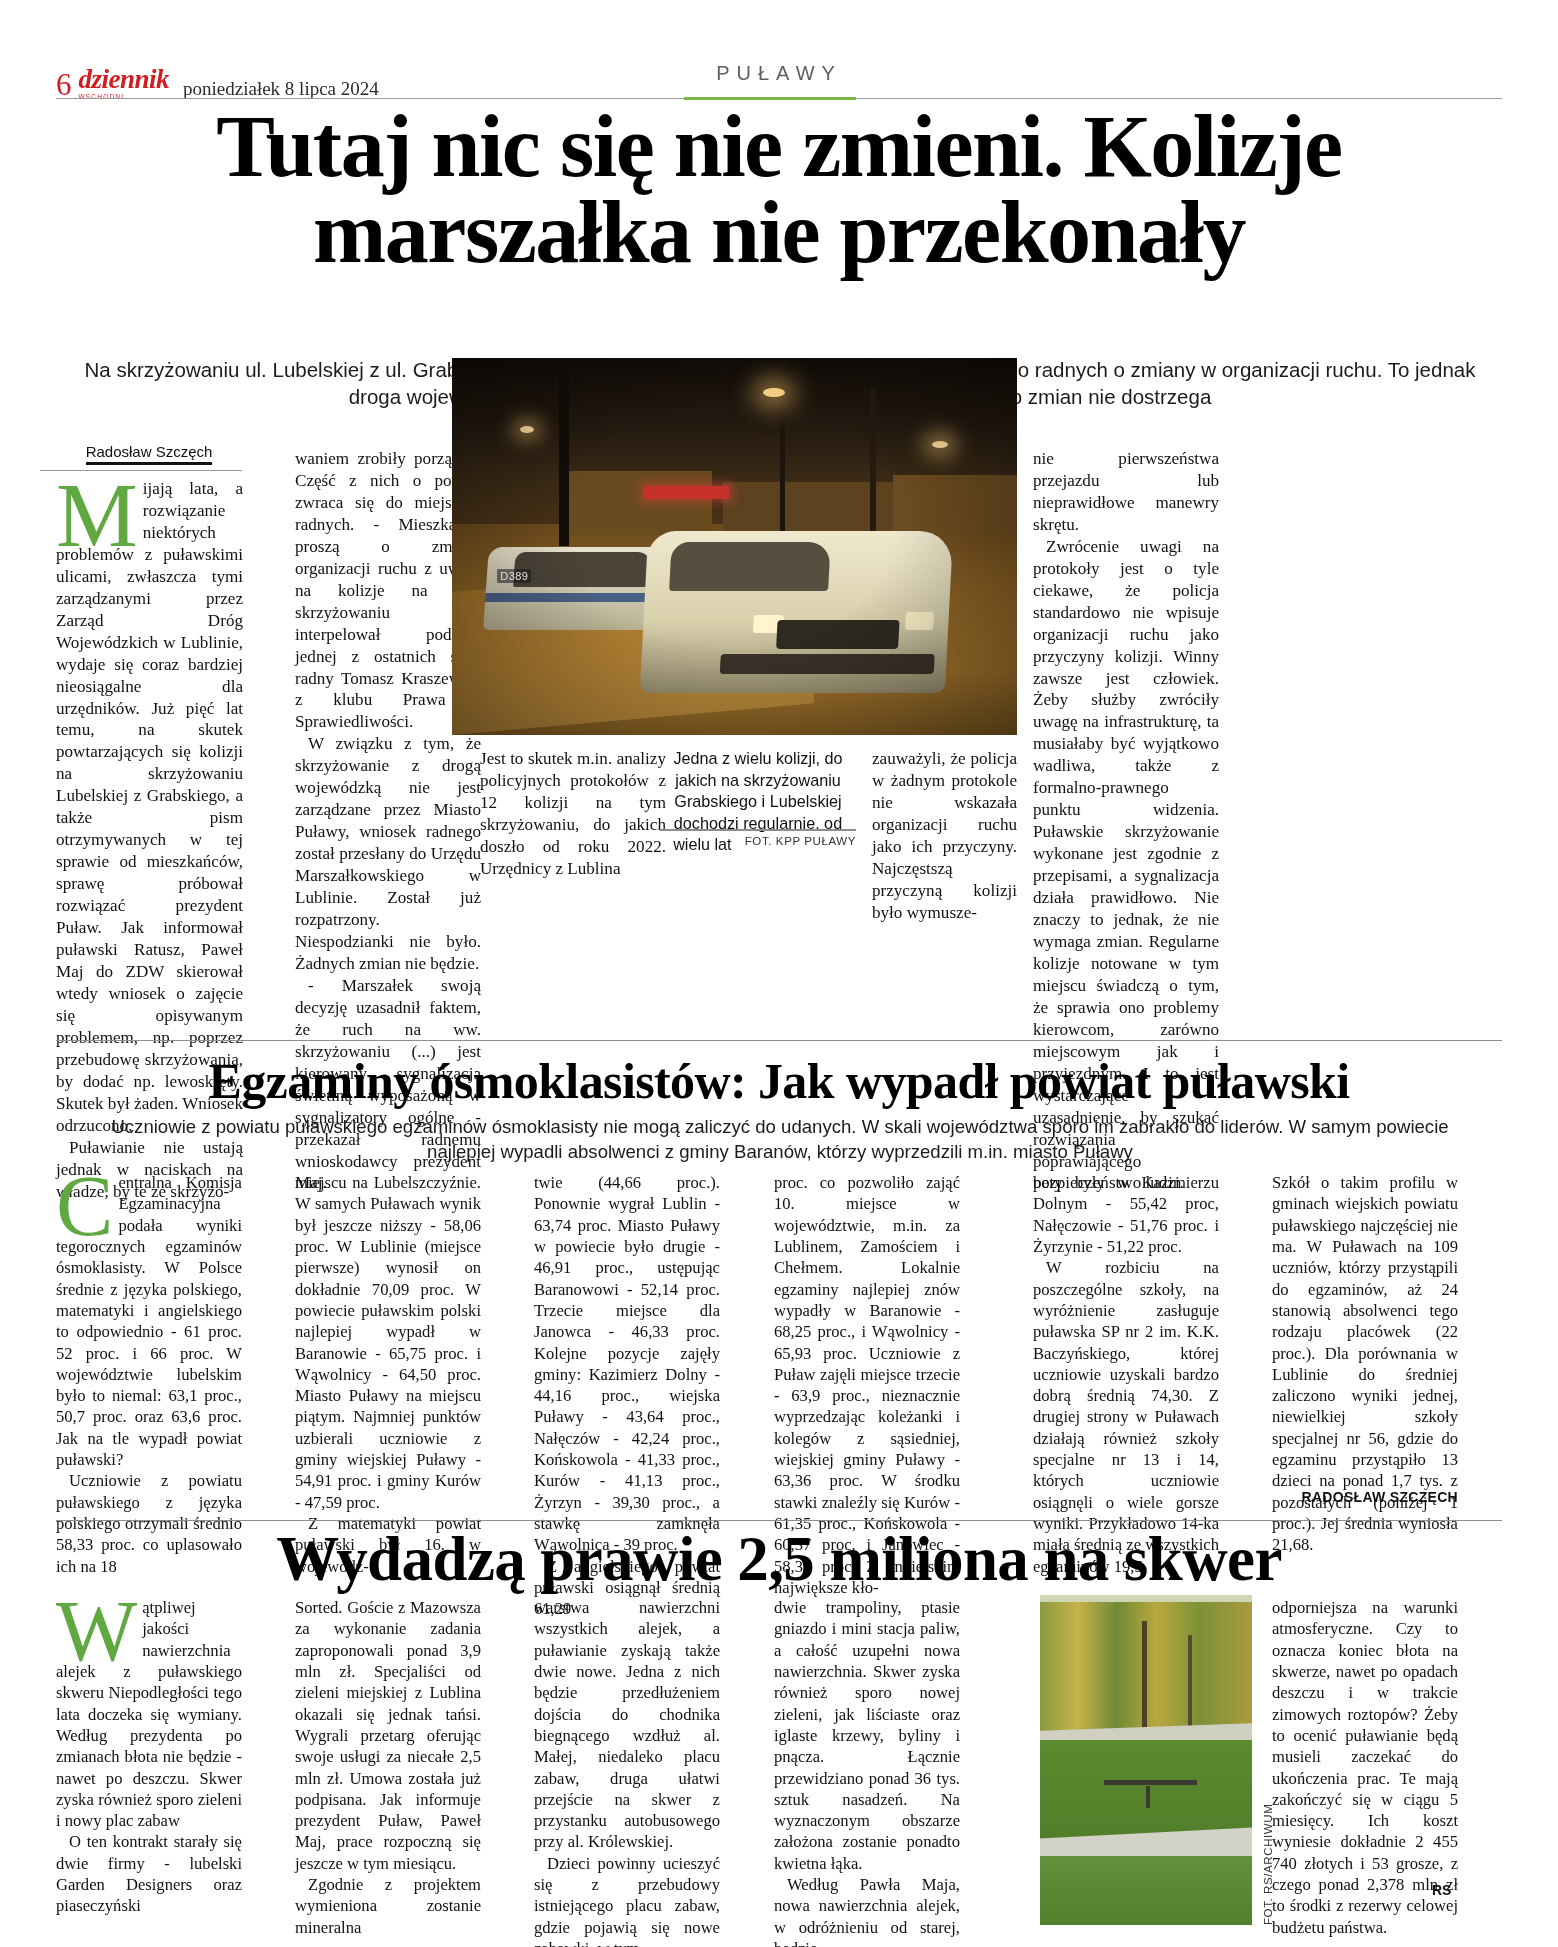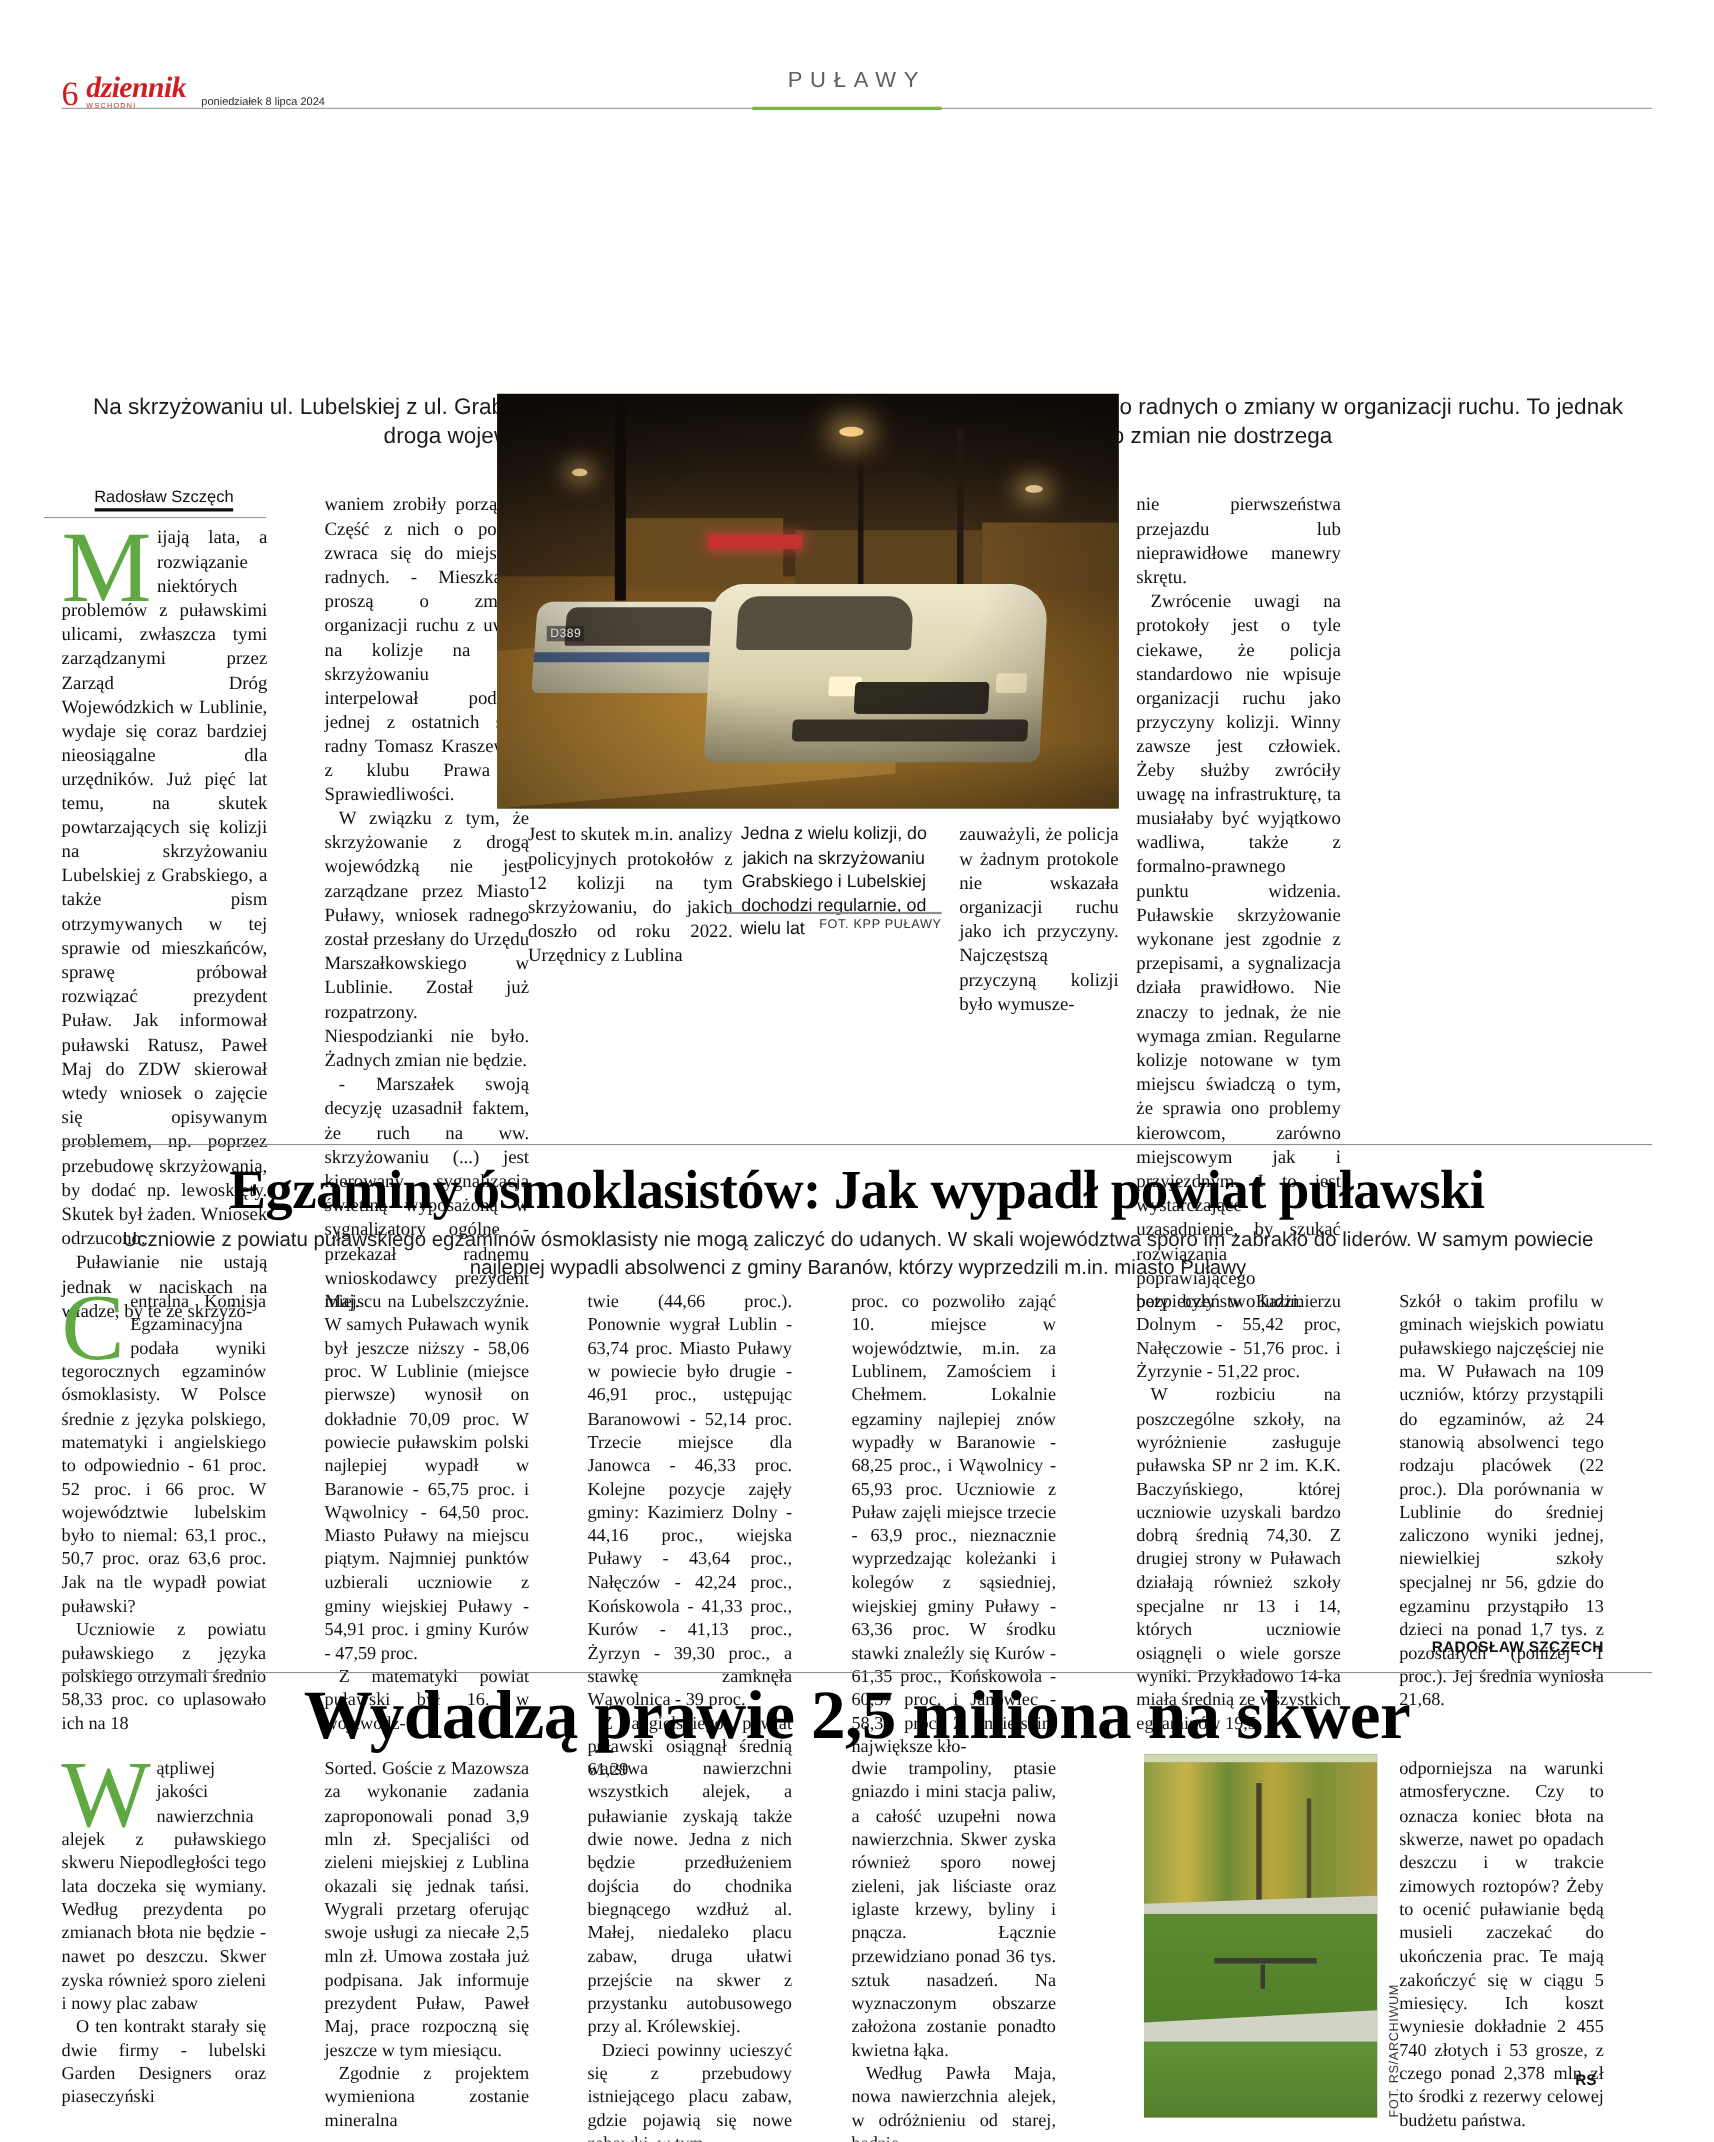--- a/index.html
+++ b/index.html
@@ -28,22 +28,22 @@
     font-family:"Liberation Serif", serif;
     font-style:italic; font-weight:700; font-size:27px; color:#cf1d22;
     line-height:0.95; letter-spacing:-0.5px;
   }
   .logo-sub {
     font-family:"Liberation Sans", sans-serif;
     font-size:6.5px; letter-spacing:1.2px; color:#cf1d22; line-height:1;
     margin-top:1px;
   }
   .issue-date {
-    font-family:Liberation Sans, sans-serif;
-    font-size:10px; color:#2b2b2b; line-height:1; padding-bottom:2px;
+    font-family:Liberation Serif, serif;
+    font-size:19px; color:#2b2b2b; line-height:1; padding-bottom:2px;
   }
   .section-name {
     position:absolute; left:0; right:0; top:62px;
     text-align:center;
     font-family:"Liberation Sans", sans-serif;
     font-size:20px; letter-spacing:7px; color:#5c6060; font-weight:400;
   }
   .rule-main {
     position:absolute; left:56px; top:98px; width:1446px; height:1px;
     background:#999;
@@ -238,20 +238,21 @@
     <span class="logo-wrap">
       <span class="logo-main">dziennik</span>
       <span class="logo-sub">WSCHODNI</span>
     </span>
     <span class="issue-date">poniedziałek 8 lipca 2024</span>
   </div>
   <div class="section-name">PUŁAWY</div>
   <div class="rule-main"></div>
   <div class="rule-green"></div>
 
+  <div class="lead-head">Tutaj nic się nie zmieni. Kolizje marszałka nie przekonały</div>
   <div class="lead-deck">Na skrzyżowaniu ul. Lubelskiej z ul. Grabskiego regularnie dochodzi do stłuczek. Mieszkańcy apelują do radnych o zmiany w organizacji ruchu. To jednak droga wojewódzka i wojewódzkie skrzyżowanie, a marszałek powodów do zmian nie dostrzega</div>
 
   <div class="byline-box" style="left:56px; top:443px; width:186px;">
     <span class="nm">Radosław Szczęch</span>
   </div>
   <div class="byline-rule" style="left:40px; top:470px; width:202px;"></div>
 
   <div class="col" style="left:56px; top:478px; width:187px;">
     <p class="first"><span class="dropcap">M</span><span>ijają lata, a rozwiązanie niektórych problemów z puławskimi ulicami, zwłaszcza tymi zarządzanymi przez Zarząd Dróg Wojewódzkich w Lublinie, wydaje się coraz bardziej nieosiągalne dla urzędników. Już pięć lat temu, na skutek powtarzających się kolizji na skrzyżowaniu Lubelskiej z Grabskiego, a także pism otrzymywanych w tej sprawie od mieszkańców, sprawę próbował rozwiązać prezydent Puław. Jak informował puławski Ratusz, Paweł Maj do ZDW skierował wtedy wniosek o zajęcie się opisywanym problemem, np. poprzez przebudowę skrzyżowania, by dodać np. lewoskręty. Skutek był żaden. Wniosek odrzucono.</span></p>
     <p>Puławianie nie ustają jednak w naciskach na władze, by te ze skrzyżo-</p>

